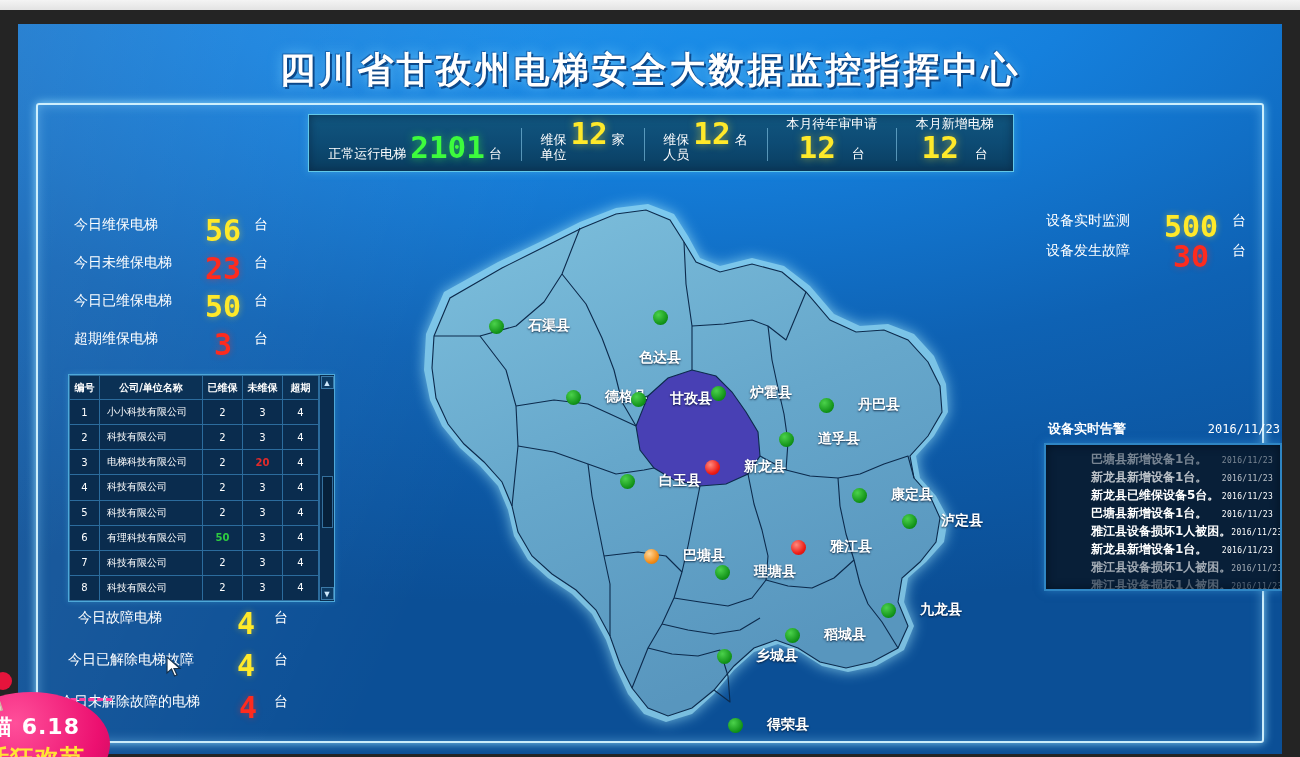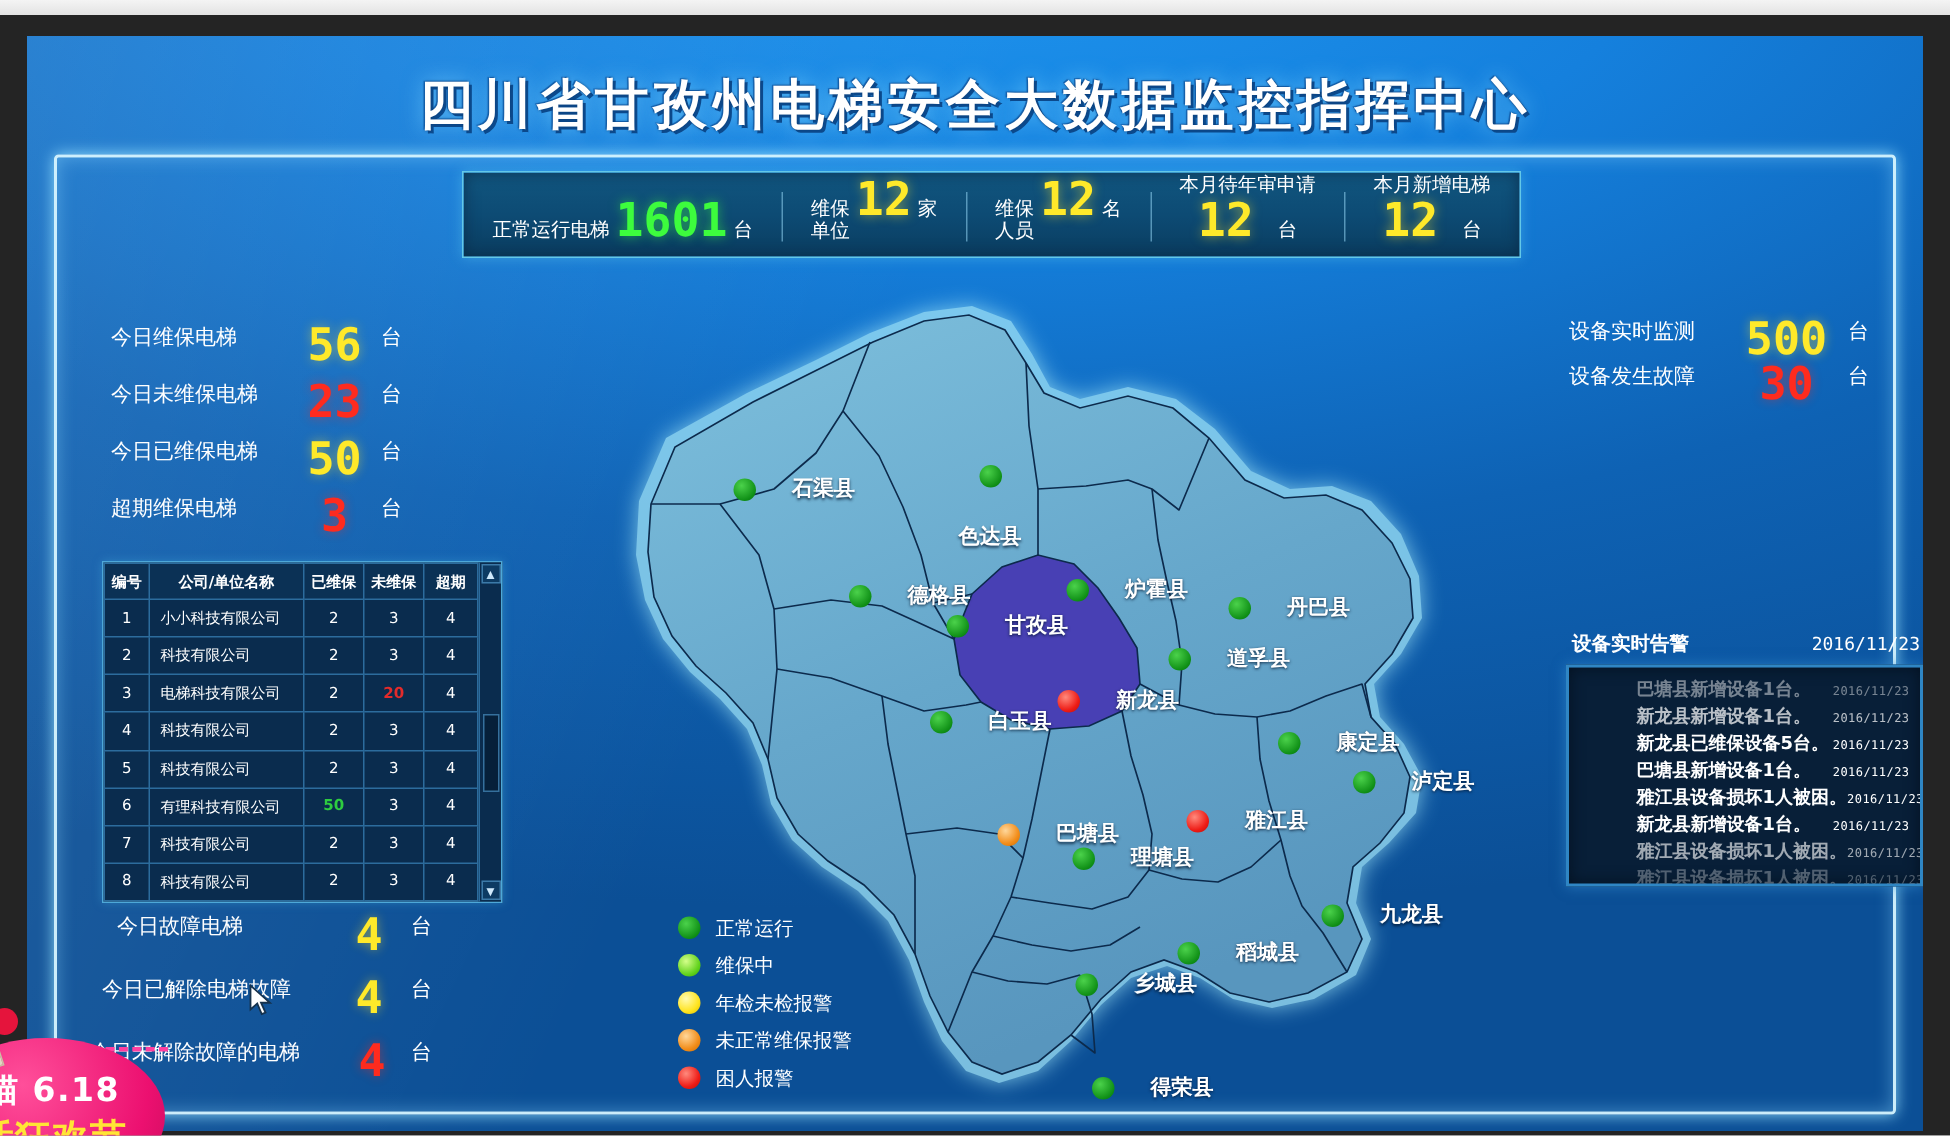--- a/index.html
+++ b/index.html
@@ -253,21 +253,21 @@
 
     <div class="app-title">四川省甘孜州电梯安全大数据监控指挥中心</div>
 
     <div class="glow-border"></div>
 
     <div class="topbar">
 
       <div class="topcell">
         <div class="tc-inline">
           <span class="tc-label">正常运行电梯</span>
-          <span class="tc-num green">1601</span>
+          <span class="tc-num green">2101</span>
           <span class="tc-unit">台</span>
         </div>
       </div>
 
       <div class="topcell">
         <div class="tc-inline">
           <span class="tc-label two-line">
             <span>维保</span><br>
             <span>单位</span>
           </span>
@@ -544,21 +544,21 @@
         <span class="county-label">石渠县</span>
       </div>
       <div class="county" style="left:291px; top:136px;flex-direction:column;">
         <span class="dot green"></span>
         <span class="county-label">色达县</span>
       </div>
       <div class="county" style="left:218px; top:214px;">
         <span class="dot green"></span>
         <span class="county-label">德格县</span>
       </div>
-      <div class="county" style="left:283px; top:234px;">
+      <div class="county" style="left:283px; top:216px;">
         <span class="dot green"></span>
         <span class="county-label">甘孜县</span>
       </div>
       <div class="county" style="left:363px; top:210px;">
         <span class="dot green"></span>
         <span class="county-label">炉霍县</span>
       </div>
       <div class="county" style="left:471px; top:222px;">
         <span class="dot green"></span>
         <span class="county-label">丹巴县</span>
@@ -580,21 +580,21 @@
         <span class="county-label">康定县</span>
       </div>
       <div class="county" style="left:554px; top:338px;">
         <span class="dot green"></span>
         <span class="county-label">泸定县</span>
       </div>
       <div class="county" style="left:443px; top:364px;">
         <span class="dot red"></span>
         <span class="county-label">雅江县</span>
       </div>
-      <div class="county" style="left:317px; top:373px;">
+      <div class="county" style="left:296px; top:373px;">
         <span class="dot orange"></span>
         <span class="county-label">巴塘县</span>
       </div>
       <div class="county" style="left:367px; top:389px;">
         <span class="dot green"></span>
         <span class="county-label">理塘县</span>
       </div>
       <div class="county" style="left:533px; top:427px;">
         <span class="dot green"></span>
         <span class="county-label">九龙县</span>
@@ -606,42 +606,20 @@
       <div class="county" style="left:369px; top:473px;">
         <span class="dot green"></span>
         <span class="county-label">乡城县</span>
       </div>
       <div class="county" style="left:380px; top:542px;">
         <span class="dot green"></span>
         <span class="county-label">得荣县</span>
       </div>
     </div>
 
-    <div class="legend">
-      <div class="legend-row">
-        <span class="dot green"></span>
-        <span class="legend-label">正常运行</span>
-      </div>
-      <div class="legend-row">
-        <span class="dot lgreen"></span>
-        <span class="legend-label">维保中</span>
-      </div>
-      <div class="legend-row">
-        <span class="dot yellow"></span>
-        <span class="legend-label">年检未检报警</span>
-      </div>
-      <div class="legend-row">
-        <span class="dot orange"></span>
-        <span class="legend-label">未正常维保报警</span>
-      </div>
-      <div class="legend-row">
-        <span class="dot red"></span>
-        <span class="legend-label">困人报警</span>
-      </div>
-    </div>
 
     <svg class="cursor" viewBox="0 0 20 22">
       <polygon points="1,1 1,17 5.5,13 8.5,20 11,19 8,12.5 14,12.5" fill="#ffffff" stroke="#16324d" stroke-width="1.2"></polygon>
     </svg>
 
   </div>
 
   <div class="ad-overlay">
     <div class="ad-dash"></div>
     <div class="ad-circle"></div>

